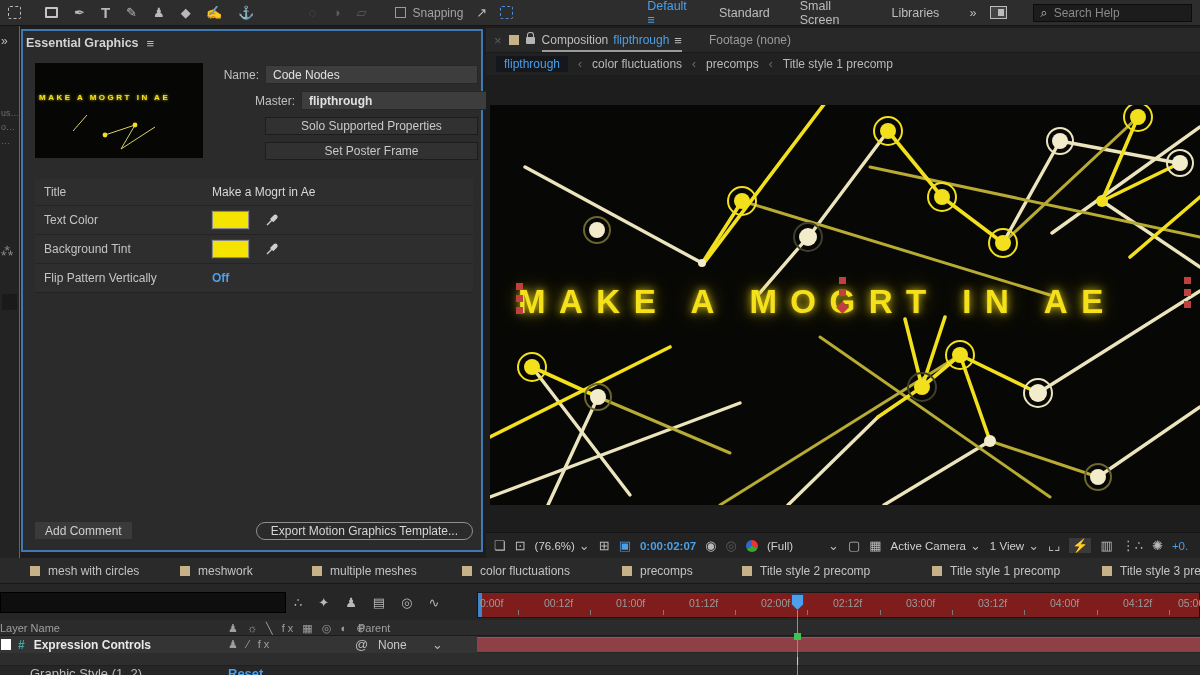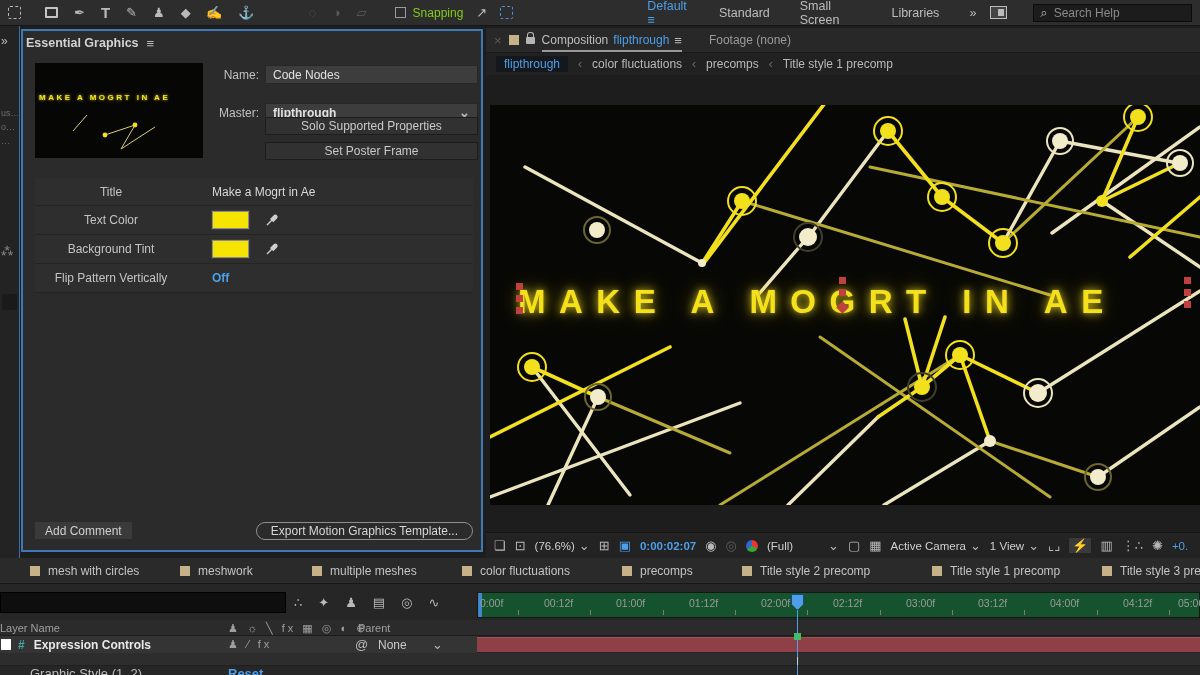--- a/index.html
+++ b/index.html
@@ -38,21 +38,21 @@
   #eg-thumb { position:absolute; left:12px; top:32px; width:168px; height:95px; background:#060604; overflow:hidden; }
   #eg-thumb .mini-neon { position:absolute; left:4px; top:30px; width:160px; font-size:8px; font-weight:bold;
     letter-spacing:2.5px; color:#f3e11e; text-shadow:0 0 3px rgba(245,225,25,.9); white-space:nowrap; }
   .formrow { position:absolute; left:190px; display:flex; align-items:center; }
   .formrow .lbl { width:46px; text-align:right; margin-right:6px; color:#c0c0c0; }
   .field { width:213px; height:19px; background:#3d3d3d; border:1px solid #272727; color:#e0e0e0;
     display:flex; align-items:center; padding:0 7px; font-size:12px; }
   .field.dd { justify-content:space-between; font-weight:bold; }
   .btn { width:213px; height:18px; margin-left:52px; background:#313131; border:1px solid #1d1d1d;
     color:#c9c9c9; display:flex; align-items:center; justify-content:center; font-size:12px; }
-  #eg-props { position:absolute; left:12px; top:148px; width:438px;text-align:center; }
+  #eg-props { position:absolute; left:12px; top:148px; width:438px; }
   .prow { height:29px; display:flex; align-items:center; border-bottom:1px solid #242424; background:#2e2e2e; }
   .prow .plabel { width:143px; padding-left:9px; color:#c4c4c4; }
   .swatch { width:37px; height:18px; background:#f4e400; border:1px solid #8a8a8a; outline:1px solid #3b3b3b; }
   .eyedrop { margin-left:16px; }
   .slider { position:relative; width:132px; height:2px; background:#7d7d7d; margin-left:34px; }
   .slider .knob { position:absolute; left:56px; top:-5px; width:10px; height:10px; border:2px solid #dcdcdc;
     border-radius:50%; background:#2e2e2e; }
   #eg-footer { position:absolute; left:12px; bottom:10px; width:438px; display:flex; justify-content:space-between; }
   .btn-flat { height:17px; background:#3a3a3a; color:#cfcfcf; display:flex; align-items:center; padding:0 10px; font-size:12px; }
   .btn-pill { height:18px; border:1px solid #8f8f8f; border-radius:10px; background:transparent; color:#d6d6d6;
@@ -86,21 +86,21 @@
 
   
   #comptabs { position:absolute; left:0; top:558px; width:1200px; height:26px; background:#2a2a2a;
     display:flex; align-items:center; border-bottom:1px solid #171717; }
   .ctab { display:flex; align-items:center; gap:8px; color:#c3c3c3; font-size:12px; position:absolute; white-space:nowrap; }
 
   
   #timeline { position:absolute; left:0; top:584px; width:1200px; height:91px; background:#262626; }
   #tl-search { position:absolute; left:0; top:8px; width:286px; height:21px; background:#0e0e0e; border:1px solid #000; }
   #tl-btns { position:absolute; left:294px; top:8px; width:176px; height:21px; display:flex; align-items:center; gap:16px; }
-  #ruler { position:absolute; left:477px; top:8px; width:723px; height:26px; background:#14532d; border:1px solid #161616; }
+  #ruler { position:absolute; left:477px; top:8px; width:723px; height:26px; background:#7f1d1d; border:1px solid #161616; }
   .rlabel { position:absolute; top:4px; color:#9a9a9a; font-size:10.5px; }
   .rtick { position:absolute; bottom:2px; width:1px; height:5px; background:#7c7c7c; }
   #workarea-start { position:absolute; left:0; top:0; width:4px; height:24px; background:#3f87c8; }
   #playhead-line { position:absolute; left:797px; top:10px; width:1px; height:81px; background:#4c9fe8; }
   #playhead-handle { position:absolute; left:791px; top:10px; width:13px; height:16px; background:#4c9fe8;
     clip-path:polygon(0 0,100% 0,100% 60%,50% 100%,0 60%); border:1px solid #1b4a73; }
   #hdr-row { position:absolute; left:0; top:36px; width:1200px; height:16px; background:#2b2b2b;
     border-bottom:1px solid #1c1c1c; font-size:11px; color:#9f9f9f; }
   #layer-row { position:absolute; left:0; top:52px; width:477px; height:17px; background:#343434;
     display:flex; align-items:center; font-size:12px; }
@@ -127,21 +127,21 @@
     <span class="icon">✍</span>
     <span class="icon">⚓</span>
   </div>
   <div class="toolbox" style="margin-left:40px;">
     <span class="icon dim">◌</span>
     <span class="icon dim">◑</span>
     <span class="icon dim">▱</span>
   </div>
   <div class="toolbox" style="margin-left:14px; gap:7px;">
     <span class="chk"></span>
-    <span style="color:#84cc16;">Snapping</span>
+    <span style="color:#a3a3a3;">Snapping</span>
     <span class="icon" style="margin-left:6px;">↗</span>
     <span class="dashbox bluebx" style="margin-left:6px;"></span>
   </div>
   <div id="workspaces">
     <span class="ws active">
       <span>Default</span> <span class="blue">≡</span>
     </span>
     <span class="ws">Standard</span>
     <span class="ws">Small Screen</span>
     <span class="ws">Libraries</span>
@@ -182,21 +182,21 @@
         <circle cx="100" cy="62" r="2.4" fill="#f2e01d"></circle>
     </svg>
   </div>
 
   <div class="formrow" style="top:34px;">
     <span class="lbl">Name:</span>
     <div class="field">
         <span>Code Nodes</span>
       </div>
   </div>
-  <div class="formrow" style="top:72px;">
+  <div class="formrow" style="top:60px;margin-left:36px;">
     <span class="lbl">Master:</span>
     <div class="field dd">
       <span>flipthrough</span>
       <span class="icon">⌄</span>
     </div>
   </div>
   <div class="formrow" style="top:86px;">
       <div class="btn">Solo Supported Properties</div>
     </div>
   <div class="formrow" style="top:111px;">

